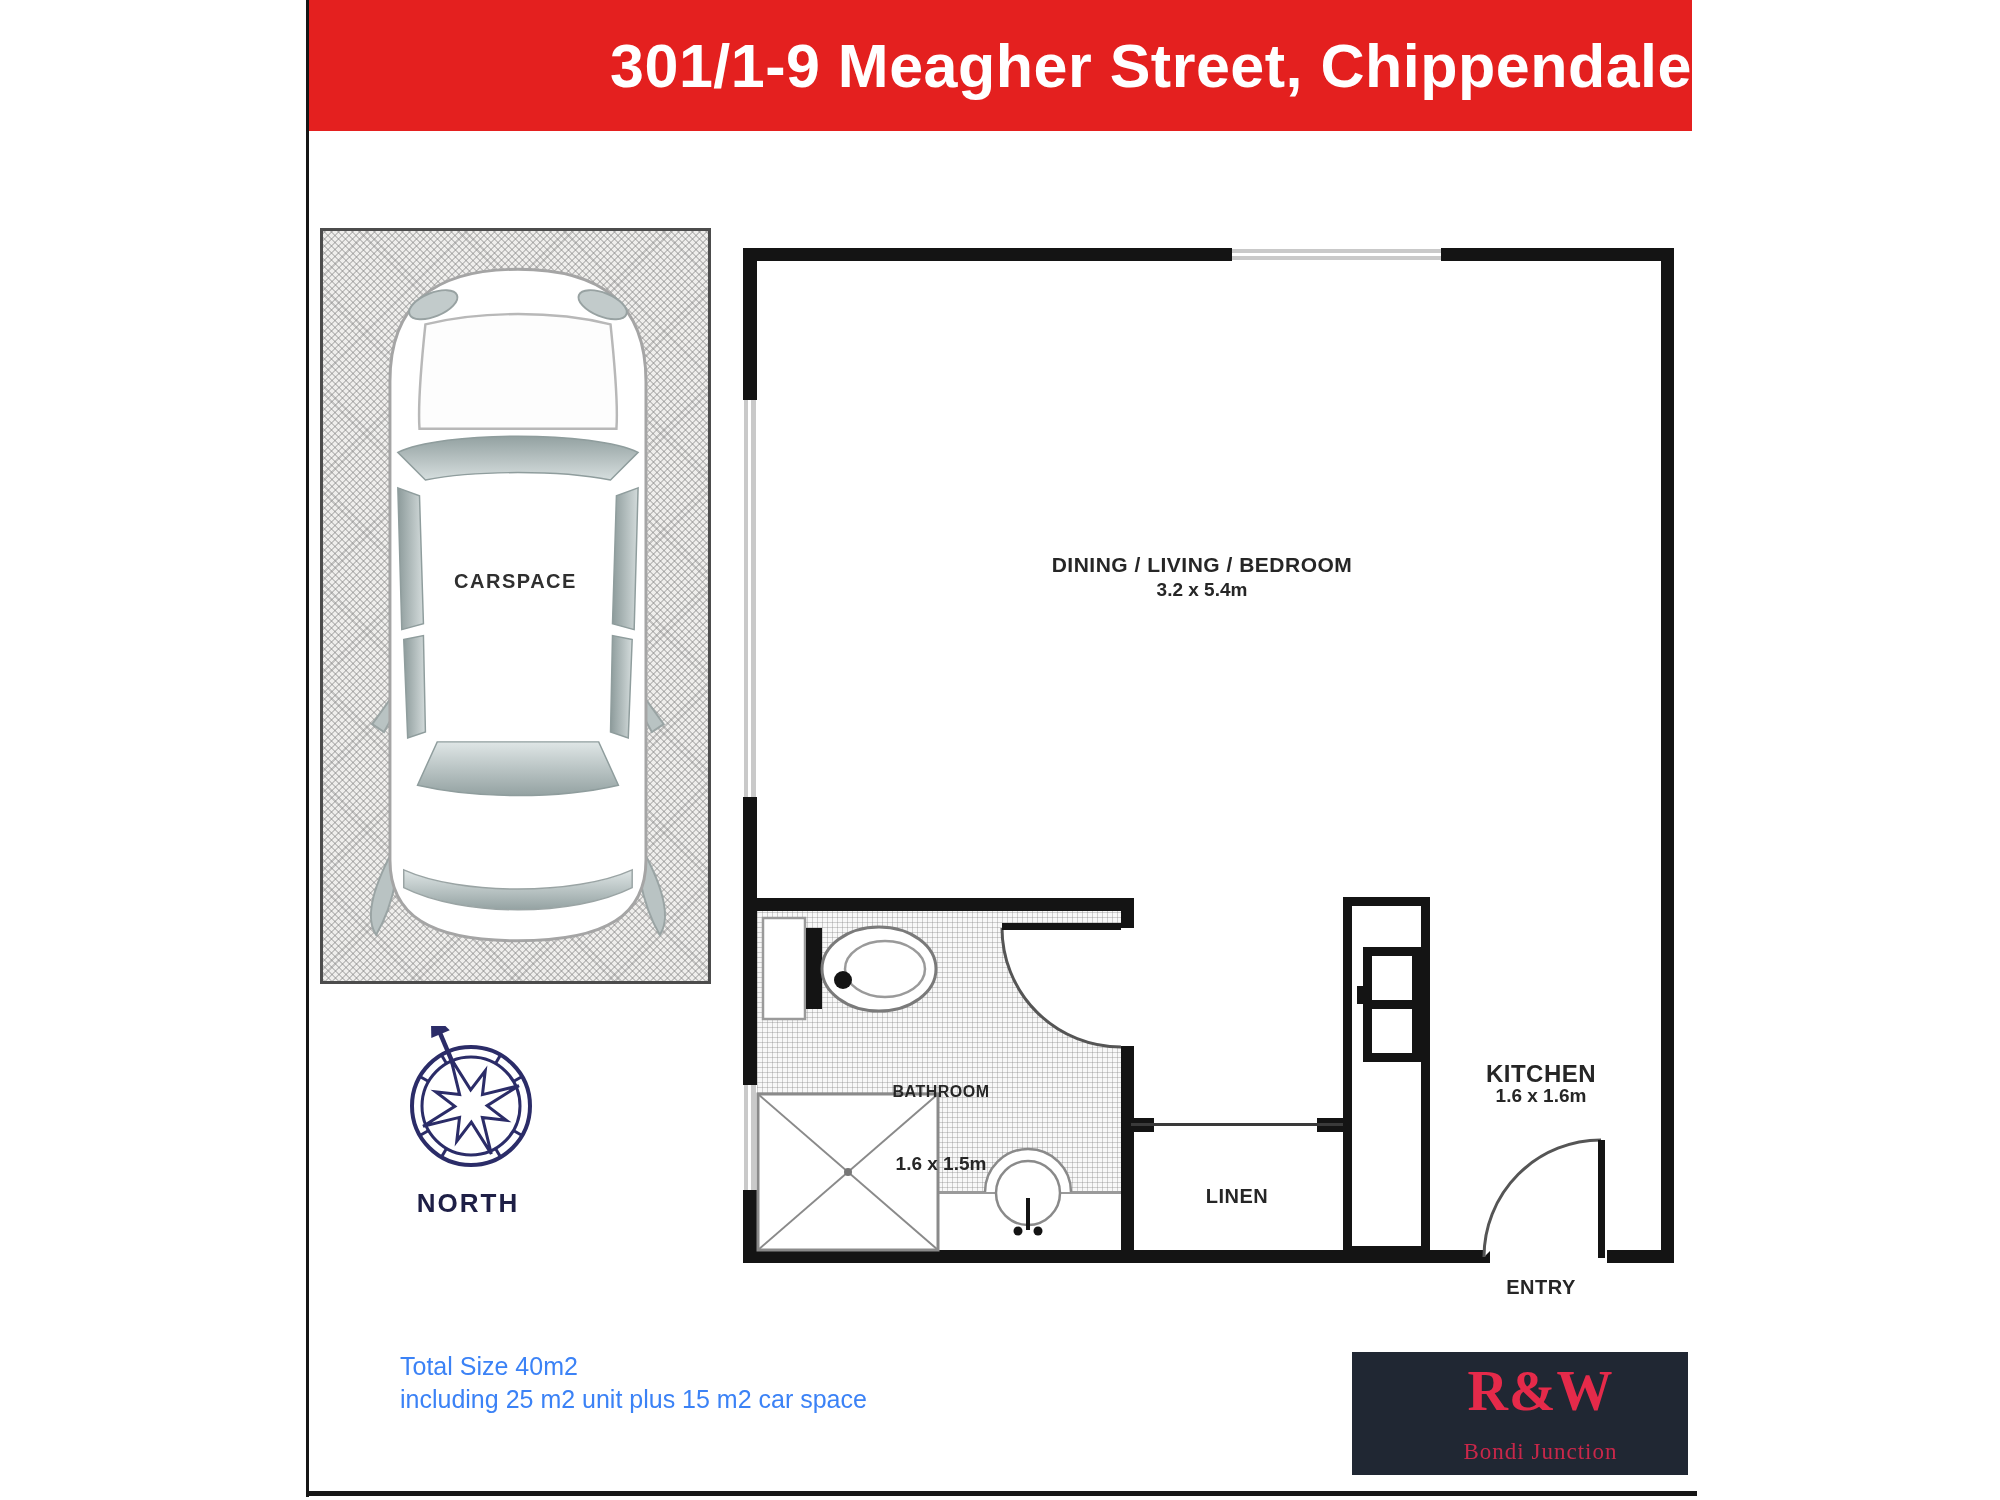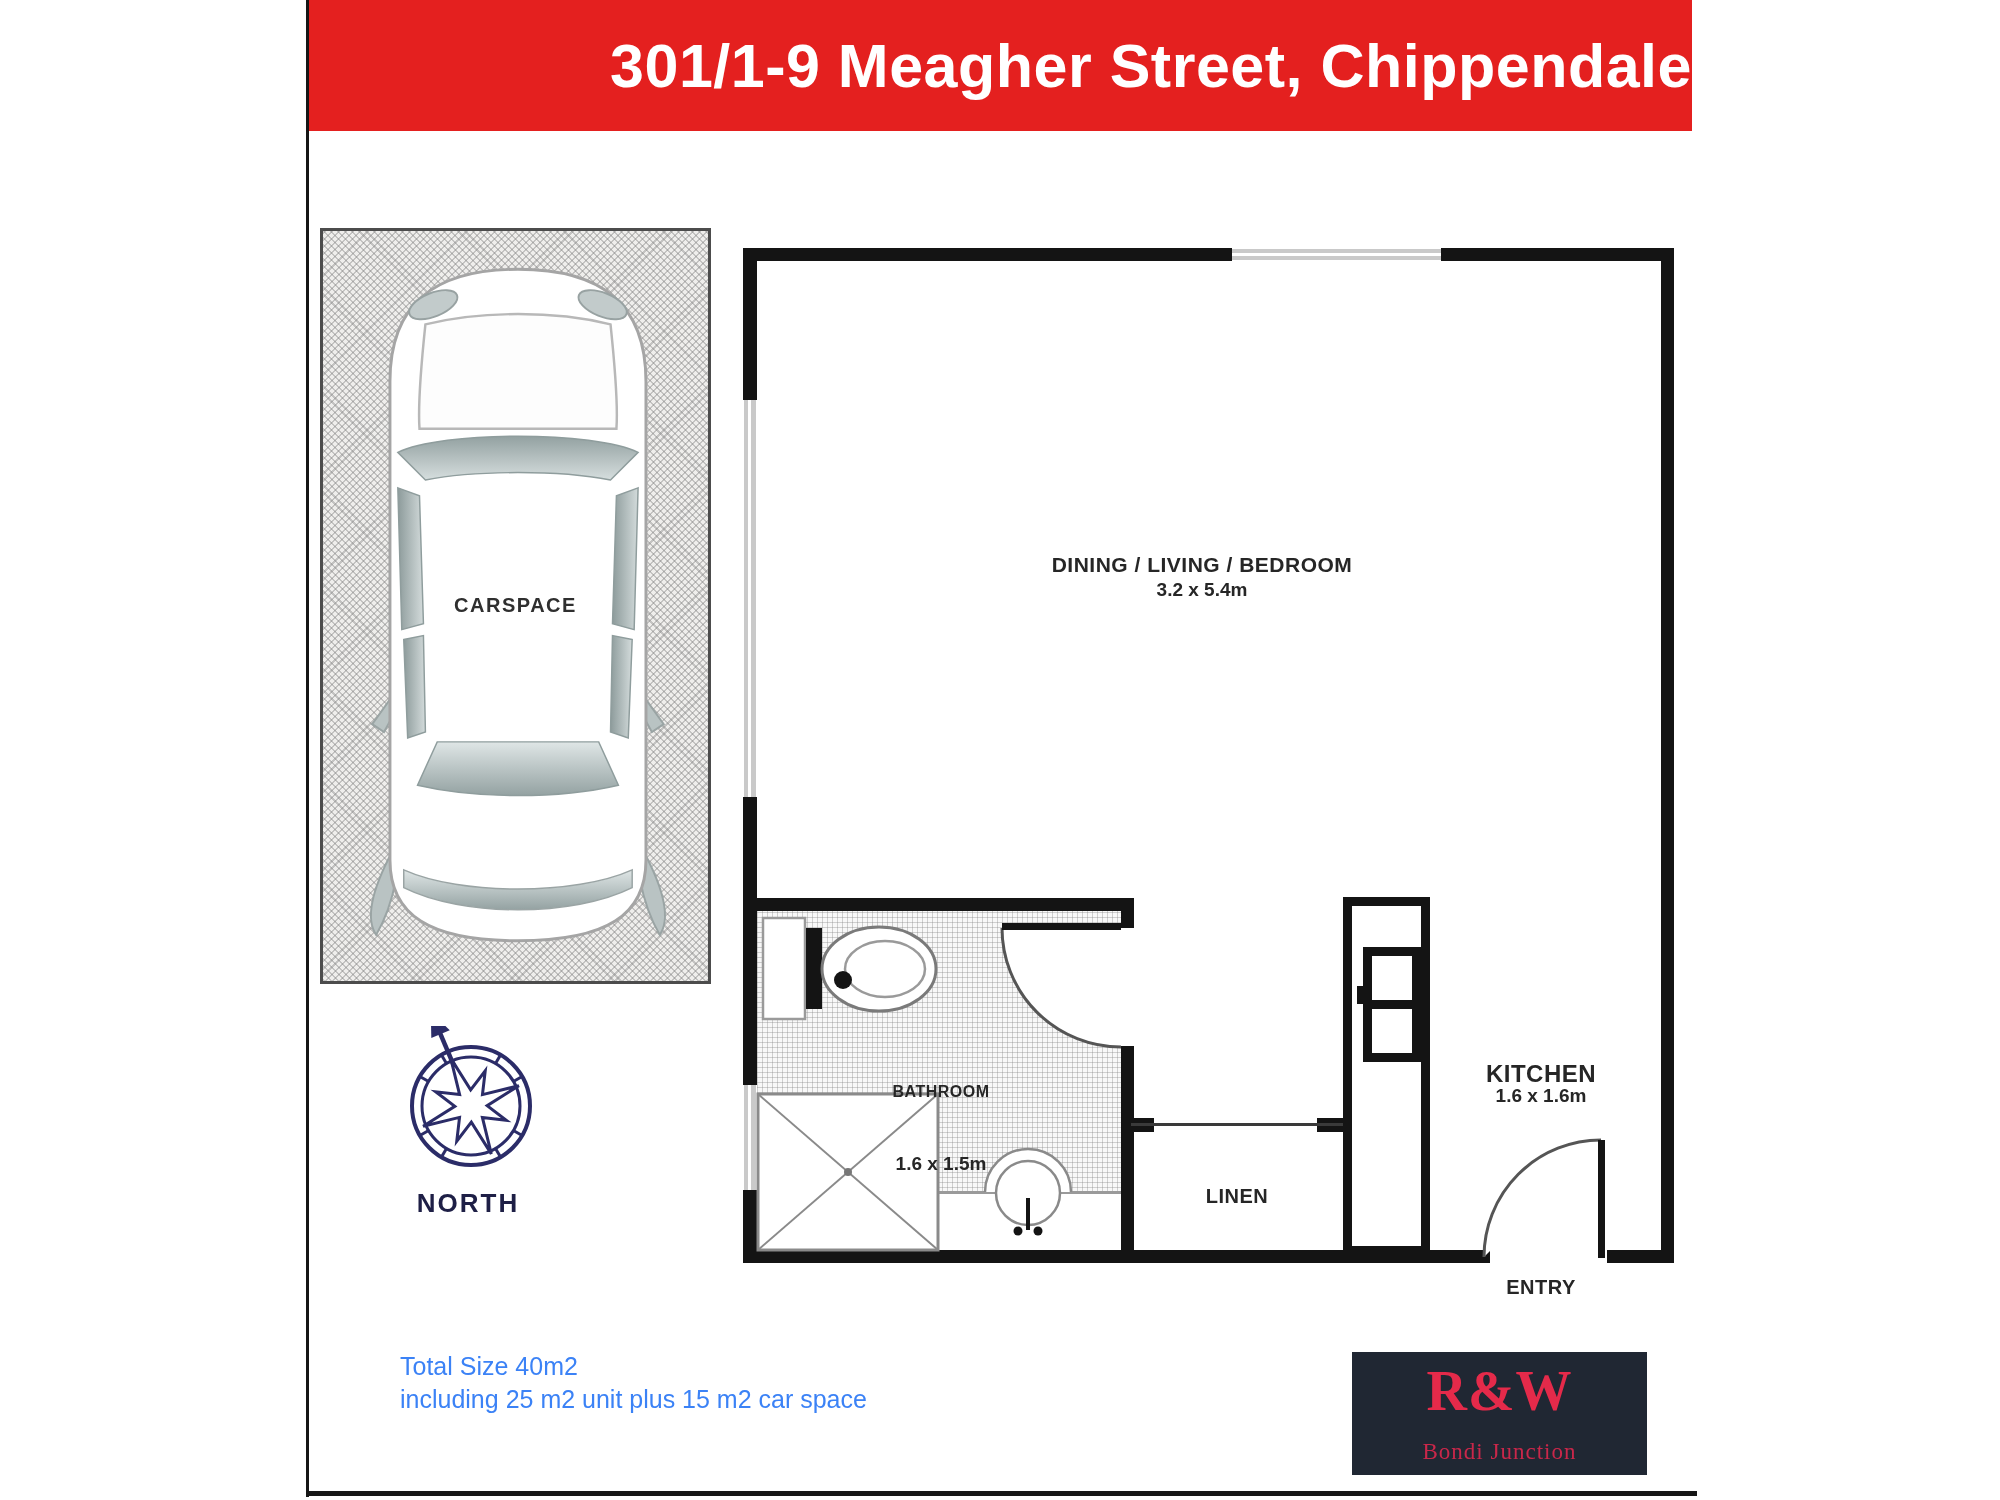--- a/index.html
+++ b/index.html
@@ -34,21 +34,21 @@
   
   #carspace-box{
     left:320px;top:228px;width:385px;height:750px;border:3px solid #4c4c4c;
     background-color:#efeeec;
     background-image:
       repeating-linear-gradient(45deg, rgba(125,125,125,.38) 0 1.5px, transparent 1.5px 5px),
       repeating-linear-gradient(-45deg, rgba(125,125,125,.38) 0 1.5px, transparent 1.5px 5px);
   }
   #carspace-label{
     left:320px;top:570px;width:391px;text-align:center;
-    font-size:20px;font-weight:bold;letter-spacing:1.5px;color:#2f2f2f;margin-top:24px;
+    font-size:20px;font-weight:bold;letter-spacing:1.5px;color:#2f2f2f;
   }
   
   #compass-svg{left:391px;top:1026px;}
   #north-label{
     left:368px;top:1188px;width:200px;text-align:center;
     font-size:26px;font-weight:bold;letter-spacing:2px;color:#1e1f46;
   }
   
   #bath-hatch{
     left:757px;top:911px;width:364px;height:282px;
@@ -65,20 +65,21 @@
   .room-name{font-size:21px;letter-spacing:.5px;}
   .room-dims{font-size:19px;font-weight:600;}
   
   #specs{left:400px;top:1350px;color:var(--text-dark);}
   #specs .heading{font-size:27px;font-weight:bold;margin:0 0 38px 0;color:#2a2a2a;}
   #specs .line{font-size:25px;line-height:33px;color:#3b82f6;}
   #logo{
     left:1352px;top:1352px;width:295px;height:123px;background:var(--logo-bg);
     display:flex;flex-direction:column;align-items:center;justify-content:center;
     font-family:"Liberation Serif", serif;
+    padding-left:41px;
   }
   #logo .brand{color:var(--logo-red);font-size:56px;font-weight:bold;line-height:56px;letter-spacing:1px;}
   #logo .office{color:var(--logo-red-dark);font-size:23px;margin-top:20px;letter-spacing:1px;}
 </style>
 </head>
 <body>
 
 <div id="page">
 
   <div class="abs" id="left-border"></div>

